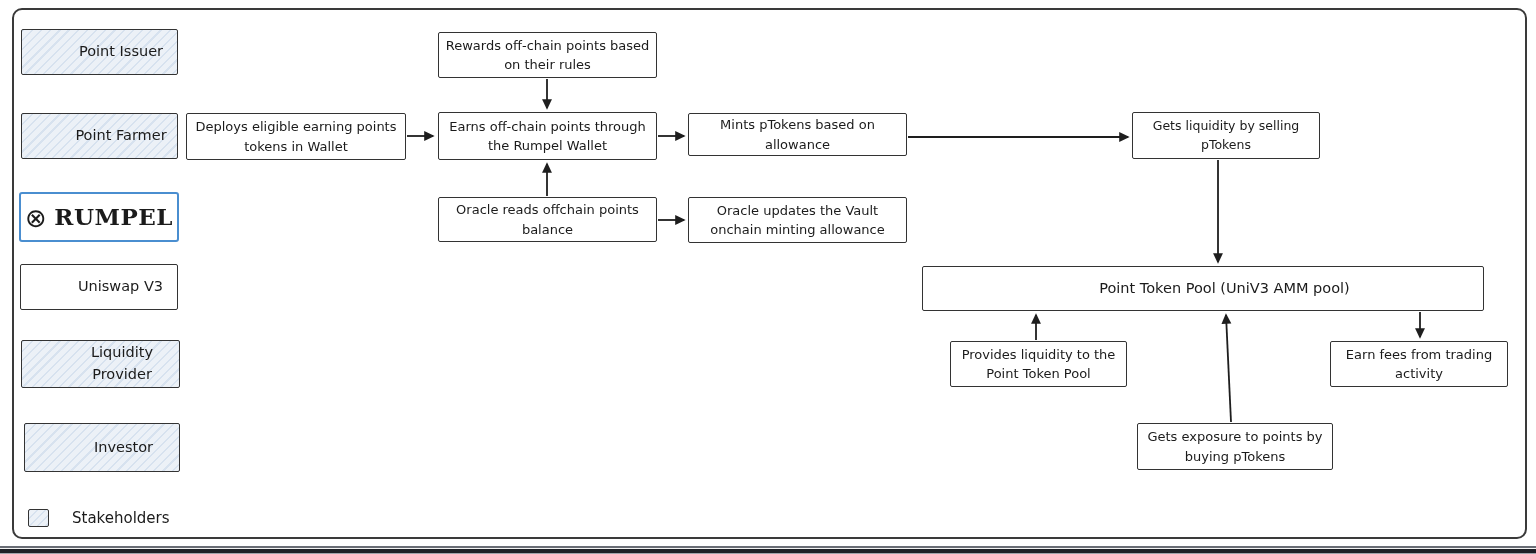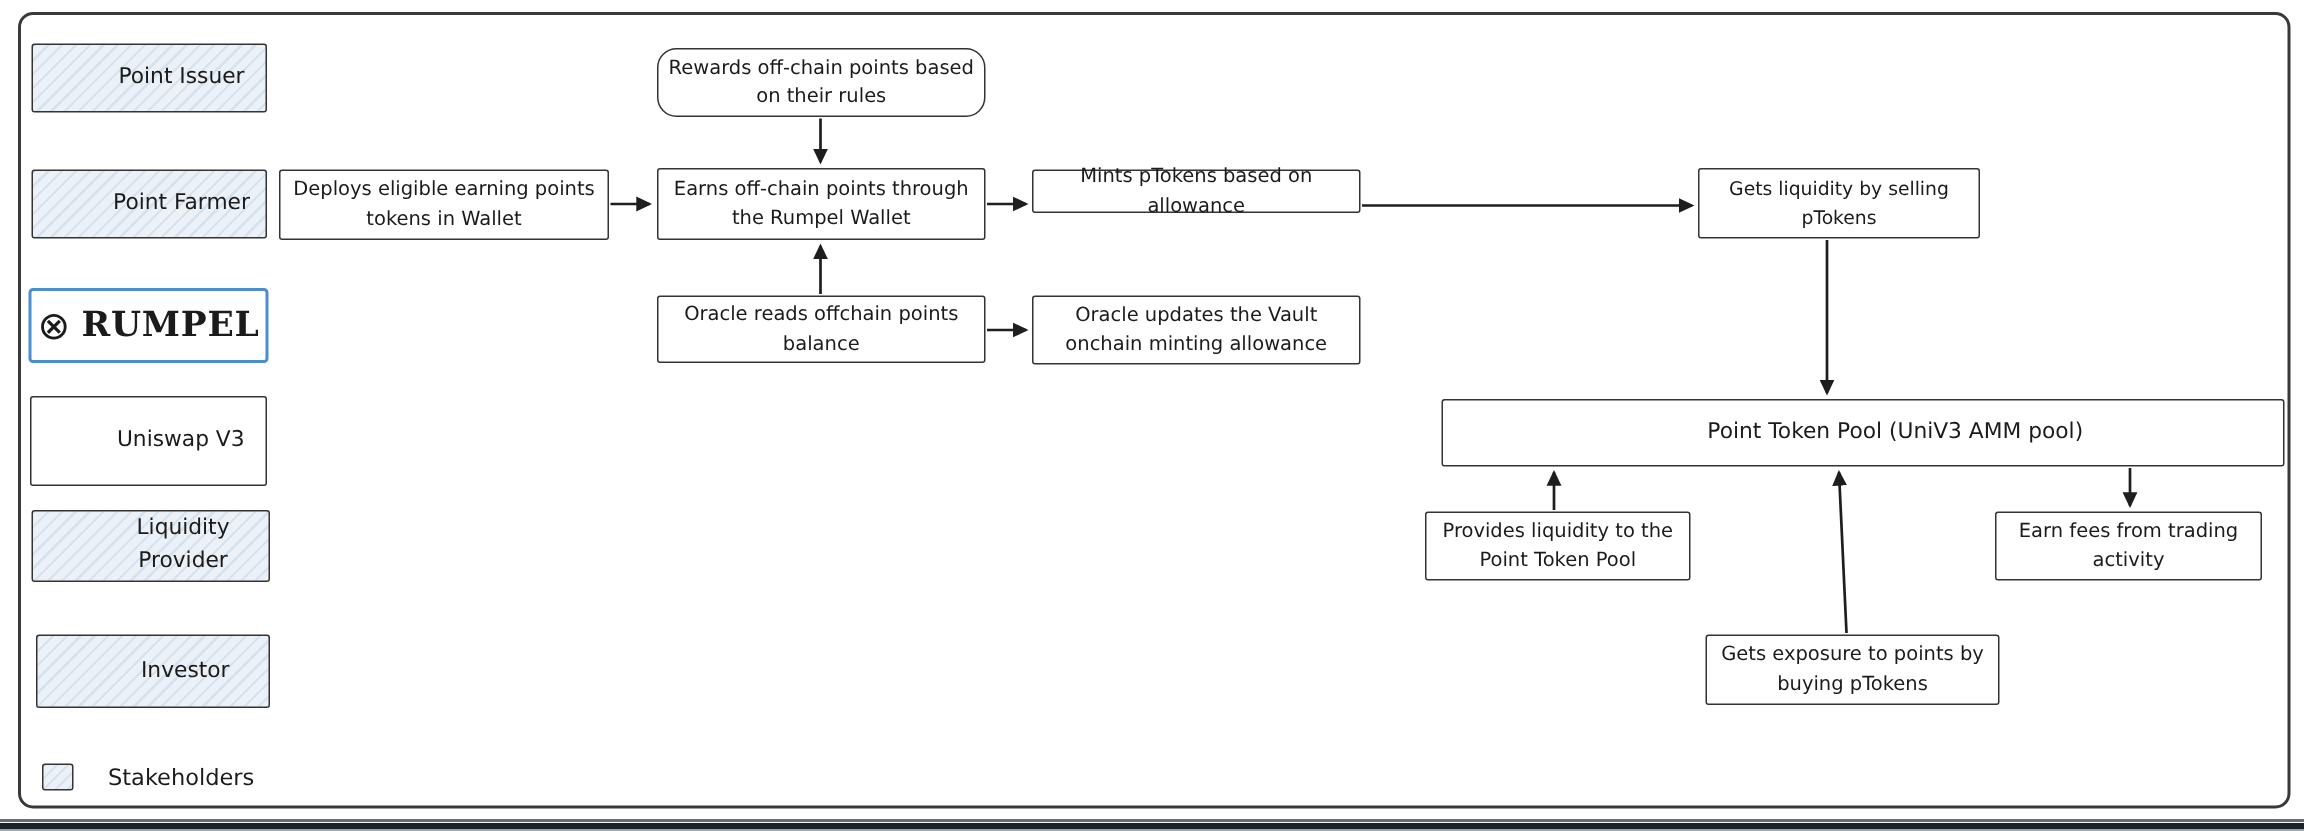--- a/index.html
+++ b/index.html
@@ -115,66 +115,66 @@
 
   <div class="node side stakeholder" style="left:21px; top:113px; width:157px; height:46px;">
     <span>Point Farmer</span>
   </div>
 
   <div class="node rumpel-box" style="left:19px; top:192px; width:160px; height:50px;">
     <span class="rumpel-glyph">⊗</span>
     <span>RUMPEL</span>
   </div>
 
-  <div class="node side" style="left:20px; top:264px; width:158px; height:60px;">
+  <div class="node side" style="left:20px; top:264px; width:158px; height:46px;">
     <span>Uniswap V3</span>
   </div>
 
   <div class="node side stakeholder" style="left:21px; top:340px; width:159px; height:48px;">
     <span>Liquidity Provider</span>
   </div>
 
   <div class="node side stakeholder" style="left:24px; top:423px; width:156px; height:49px;">
     <span>Investor</span>
   </div>
 
   <div class="legend">
     <div class="legend-swatch"></div>
     <span class="legend-label">Stakeholders</span>
   </div>
 
-  <div class="node" style="left:438px; top:32px; width:219px; height:46px;border-radius:13px;">
+  <div class="node" style="left:438px; top:32px; width:219px; height:46px;">
     <span>Rewards off-chain points based on their rules</span>
   </div>
 
   <div class="node" style="left:186px; top:113px; width:220px; height:47px;">
     <span>Deploys eligible earning points tokens in Wallet</span>
   </div>
 
   <div class="node" style="left:438px; top:112px; width:219px; height:48px;">
     <span>Earns off-chain points through the Rumpel Wallet</span>
   </div>
 
-  <div class="node" style="left:688px; top:113px; width:219px; height:29px;">
+  <div class="node" style="left:688px; top:113px; width:219px; height:43px;">
     <span>Mints pTokens based on allowance</span>
   </div>
 
   <div class="node" style="left:438px; top:197px; width:219px; height:45px;">
     <span>Oracle reads offchain points balance</span>
   </div>
 
   <div class="node small-text" style="left:1132px; top:112px; width:188px; height:47px;">
     <span>Gets liquidity by selling pTokens</span>
   </div>
 
   <div class="node" style="left:688px; top:197px; width:219px; height:46px;align-items:center;">
     <span>Oracle updates the Vault onchain minting allowance</span>
   </div>
 
-  <div class="node pool" style="left:961px; top:266px; width:562px; height:45px;padding-left:48px;">
+  <div class="node pool" style="left:922px; top:266px; width:562px; height:45px;padding-left:48px;">
     <span>Point Token Pool (UniV3 AMM pool)</span>
   </div>
 
   <div class="node" style="left:950px; top:341px; width:177px; height:46px;">
     <span>Provides liquidity to the Point Token Pool</span>
   </div>
 
   <div class="node" style="left:1330px; top:341px; width:178px; height:46px;">
     <span>Earn fees from trading activity</span>
   </div>

